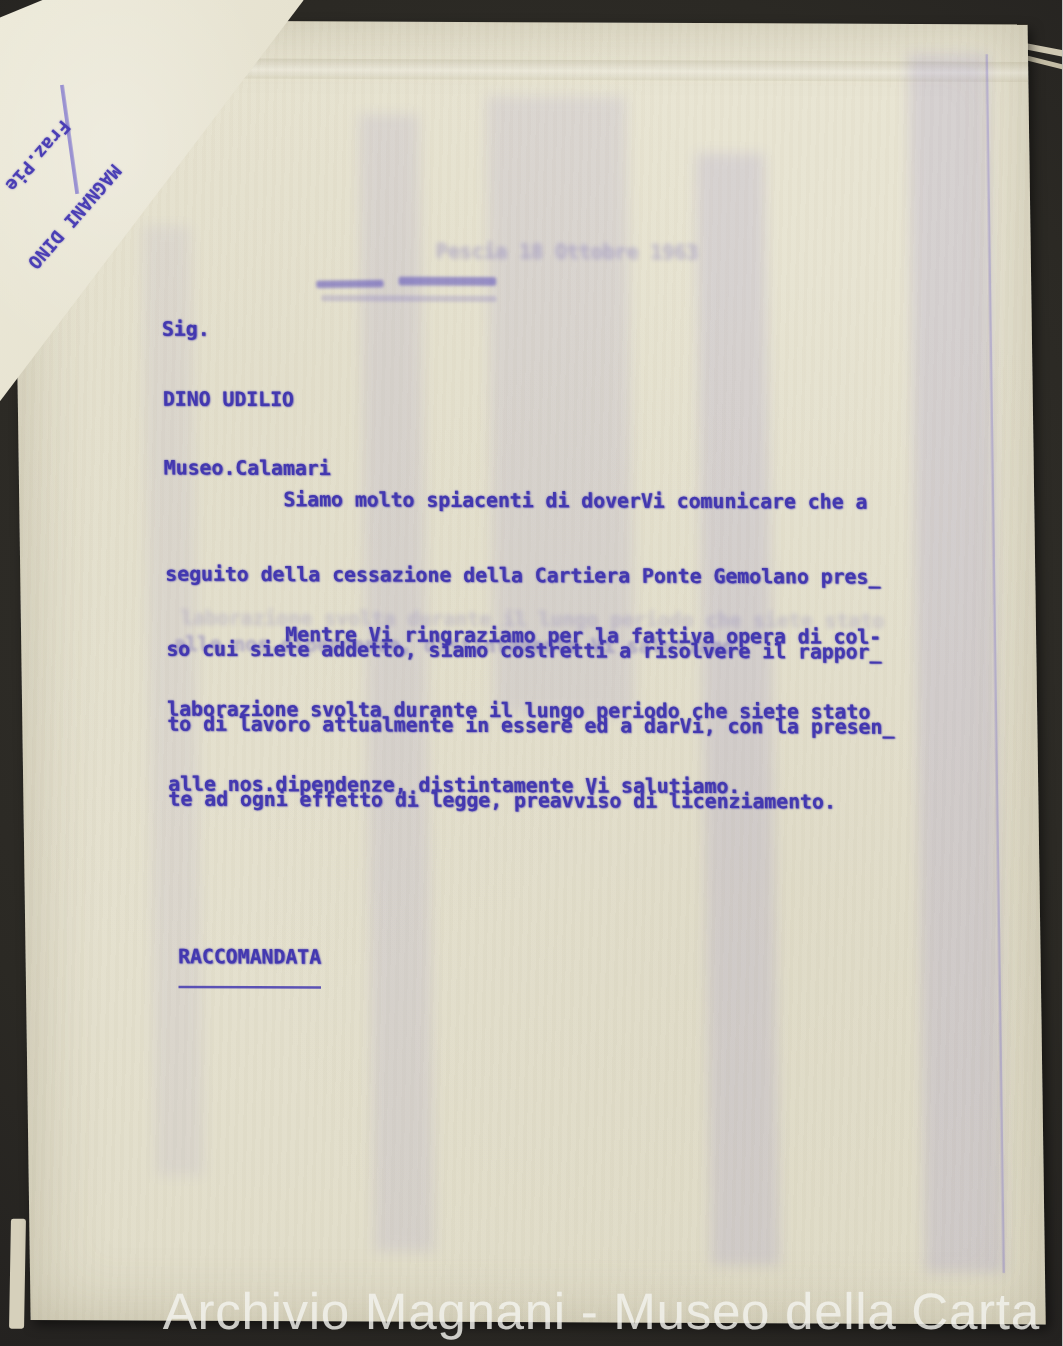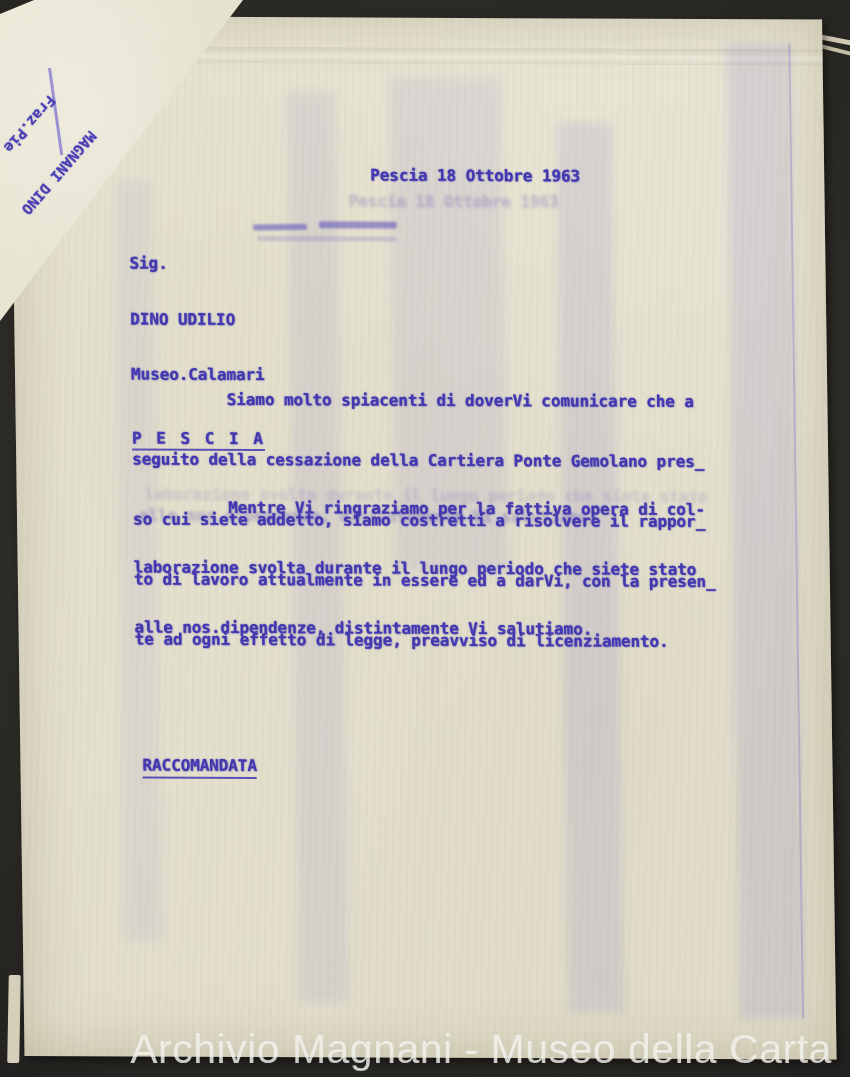--- a/index.html
+++ b/index.html
@@ -55,21 +55,21 @@
   .strike { position:absolute; background:rgba(73,62,185,0.5); filter:blur(1.2px); border-radius:2px; }
   .strike.s1 { left:240px; top:207px; width:54px; height:6px; transform:rotate(-1deg); }
   .strike.s2 { left:306px; top:204px; width:78px; height:7px; }
   .strike.s3 { left:244px; top:219px; width:140px; height:5px; opacity:0.35; }
 
   .para1 { left:116px; top:333px; }
   .para2 { left:116px; top:441px; }
   .ghost-p2a { left:128px; top:468px; opacity:0.13; filter:blur(1.5px); }
   .ghost-p2b { left:122px; top:489px; opacity:0.26; filter:blur(1.4px); }
 
-  .racc { left:122px; top:739px; border-bottom:2.5px solid rgba(67,56,176,0.85); padding-bottom:1px; }
+  .racc { left:122px; top:739px; border-bottom:2.5px solid rgba(67,56,176,0.85); padding-bottom:13px; }
 
   
   .corner { position:absolute; left:0; top:0; width:252px; height:332px;
             clip-path: polygon(0 14px, 34px 0, 243px 0, 0 321px);
             background:
               radial-gradient(ellipse at 35% 35%, rgba(255,255,255,0.25), transparent 60%),
               linear-gradient(115deg, #ece9d8 0%, #e6e2d0 60%, #dcd7c1 100%);
             filter: drop-shadow(4px 3px 4px rgba(15,13,8,0.6)); }
   .corner-text { position:absolute; left:-16px; top:84px; width:132px;
                  transform:rotate(131deg);
@@ -100,27 +100,25 @@
     <div class="crease"></div>
 
     <div class="band bA"></div>
     <div class="band bB"></div>
     <div class="band bC"></div>
     <div class="band bC2"></div>
     <div class="band bD"></div>
     <div class="band bLine"></div>
 
     <div class="tw ghost ghost-date">Pescia 18 Ottobre 1963</div>
-    <div class="tw date-line">Pescia 18 Ottobre 1963</div>
 
     <div class="tw address">
       <div>Sig.</div>
       <div>DINO UDILIO</div>
       <div>Museo.Calamari</div>
-      <div><span class="city">P E S C I A</span></div>
     </div>
 
     <div class="strike s1"></div>
     <div class="strike s2"></div>
     <div class="strike s3"></div>
 
     <div class="tw para1">
       <div>          Siamo molto spiacenti di doverVi comunicare che a</div>
       <div>seguito della cessazione della Cartiera Ponte Gemolano pres̲</div>
       <div>so cui siete addetto, siamo costretti a risolvere il rappor̲</div>

